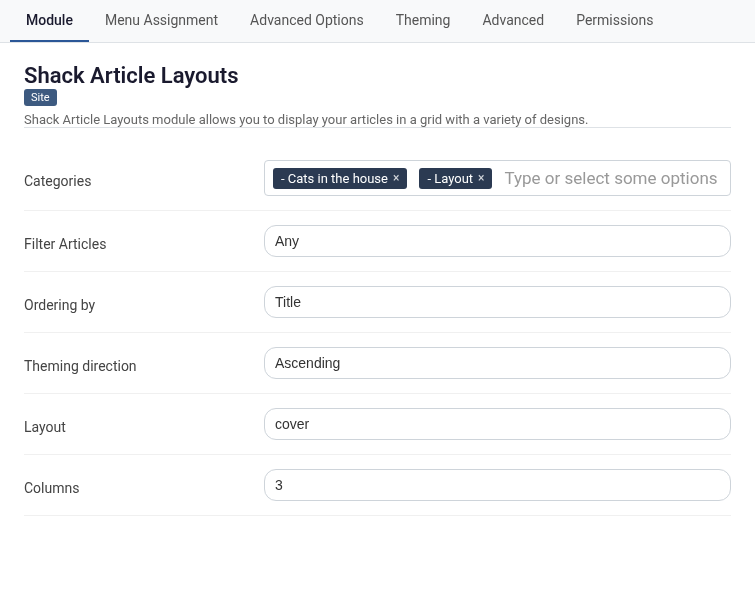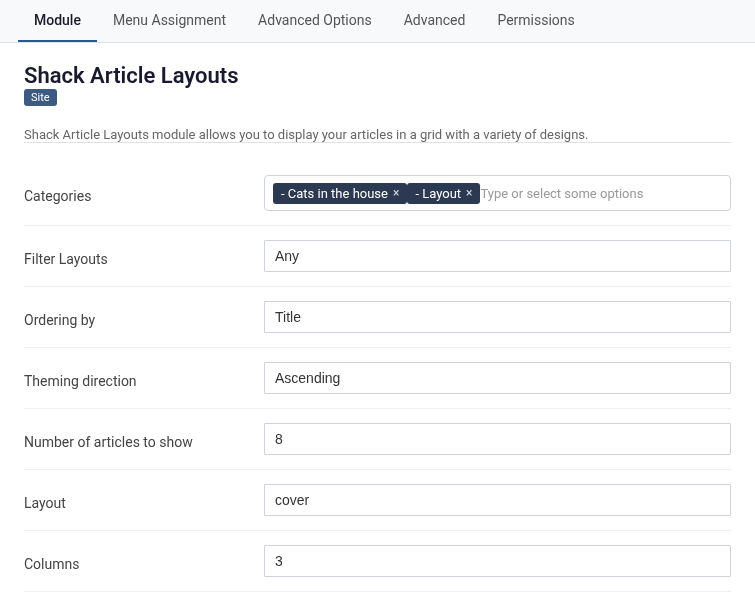--- a/index.html
+++ b/index.html
@@ -13,21 +13,21 @@
       background: #fff;
       width: 755px;
       min-height: 596px;
       overflow: hidden;
     }
     
     .tab-bar {
       display: flex;
       border-bottom: 1px solid #dee2e6;
       background: #f8f9fa;
-      padding: 0 18px;
+      padding: 0 10px;
     }
     .tab-item {
       padding: 12px 16px;
       cursor: pointer;
       font-size: 14px;
       color: #555;
       border-bottom: 2px solid transparent;
       white-space: nowrap;
     }
     .tab-item.active {
@@ -44,21 +44,21 @@
       font-weight: 600;
       color: #1a1a2e;
     }
     .site-badge {
       display: inline-block;
       background: #3d5a80;
       color: #fff;
       font-size: 11px;
       padding: 2px 7px;
       border-radius: 3px;
-      margin-bottom: 21px;
+      margin-bottom: 6px;
     }
     .description {
       font-size: 13px;
       color: #666;
     }
     .divider {
       border: none;
       border-top: 1px solid #dee2e6;
       margin-bottom: 18px;
     }
@@ -76,67 +76,68 @@
       font-size: 14px;
       color: #444;
       padding-top: 6px;
     }
     .form-control-wrap {
       flex: 1;
     }
     .form-input {
       width: 100%;
       border: 1px solid #ced4da;
-      border-radius: 1px;
+      border-radius: 12px;
       padding: 7px 10px;
       font-size: 14px;
       color: #333;
       background: #fff;
     }
     
     .tags-input {
       display: flex;
       flex-wrap: wrap;
       align-items: center;
       border: 1px solid #ced4da;
       border-radius: 4px;
       padding: 4px 8px;
       min-height: 36px;
-      gap: 0;
+      gap: 12px;
       background: #fff;
     }
     .tag {
       display: inline-flex;
       align-items: center;
       background: #2b3a52;
       color: #fff;
       border-radius: 3px;
       padding: 3px 8px;
       font-size: 13px;
       gap: 5px;
     }
     .tag-close {
       cursor: pointer;
       font-size: 12px;
       opacity: 0.8;
     }
     .tags-placeholder {
       color: #999;
-      font-size: 13px;
+      font-size: 17px;
     }
   </style>
 </head>
 <body>
 
 <div class="page-wrapper">
 
   <div class="tab-bar">
     <div class="tab-item active">Module</div>
     <div class="tab-item">Menu Assignment</div>
     <div class="tab-item">Advanced Options</div>
+    <div class="tab-item">Theming</div>
     <div class="tab-item">Advanced</div>
     <div class="tab-item">Permissions</div>
   </div>
 
   <div class="content-area">
     <h1 class="page-title">Shack Article Layouts</h1>
     <span class="site-badge">Site</span>
     <p class="description">Shack Article Layouts module allows you to display your articles in a grid with a variety of designs.</p>
     <hr class="divider">
 
@@ -153,21 +154,21 @@
             <span>- Layout</span>
             <span class="tag-close">×</span>
           </span>
           <span class="tags-placeholder">Type or select some options</span>
         </div>
       </div>
     </div>
 
     
     <div class="form-row">
-      <div class="form-label">Filter Layouts</div>
+      <div class="form-label">Filter Articles</div>
       <div class="form-control-wrap">
         <input class="form-input" type="text" value="Any" style="">
       </div>
     </div>
 
     
     <div class="form-row">
       <div class="form-label">Ordering by</div>
       <div class="form-control-wrap">
         <input class="form-input" type="text" value="Title" style="">
@@ -176,26 +177,20 @@
 
     
     <div class="form-row">
       <div class="form-label">Theming direction</div>
       <div class="form-control-wrap">
         <input class="form-input" type="text" value="Ascending" style="">
       </div>
     </div>
 
     
-    <div class="form-row">
-      <div class="form-label">Number of articles to show</div>
-      <div class="form-control-wrap">
-        <input class="form-input" type="text" value="8" style="">
-      </div>
-    </div>
 
     
     <div class="form-row">
       <div class="form-label">Layout</div>
       <div class="form-control-wrap">
         <input class="form-input" type="text" value="cover" style="">
       </div>
     </div>
 
     

